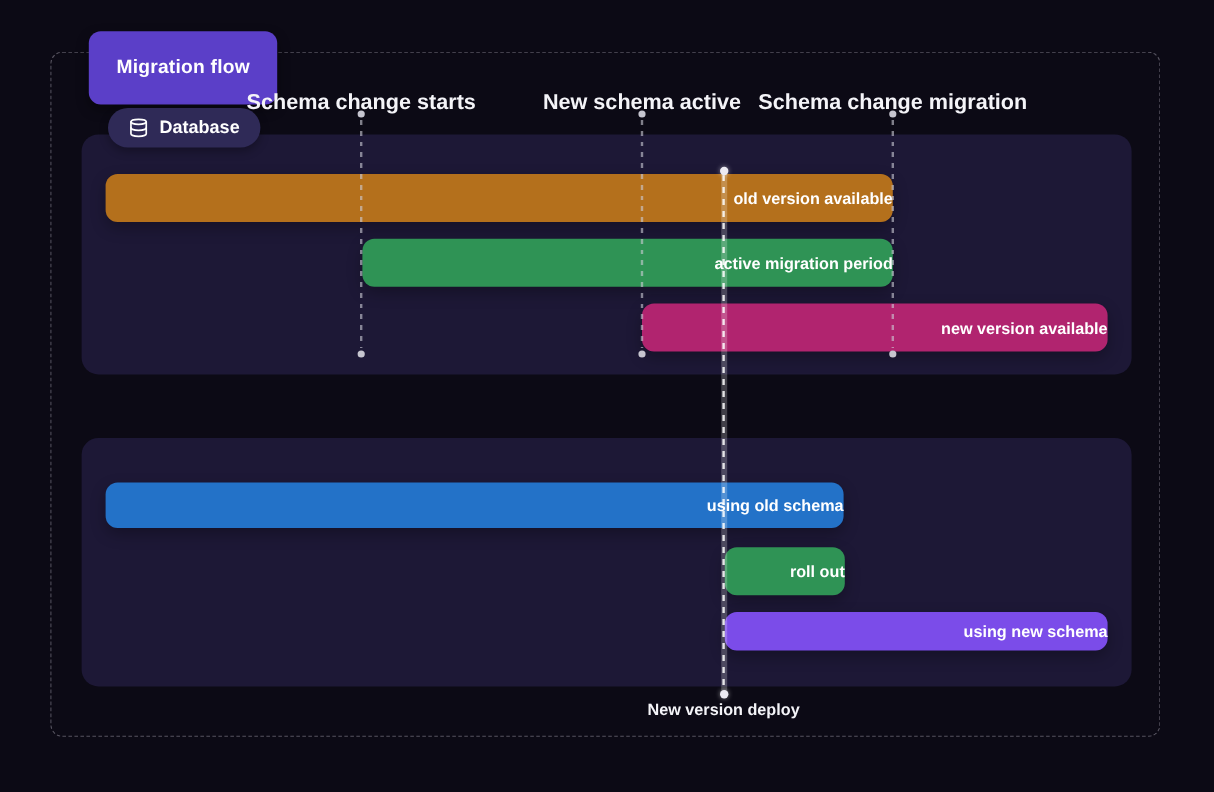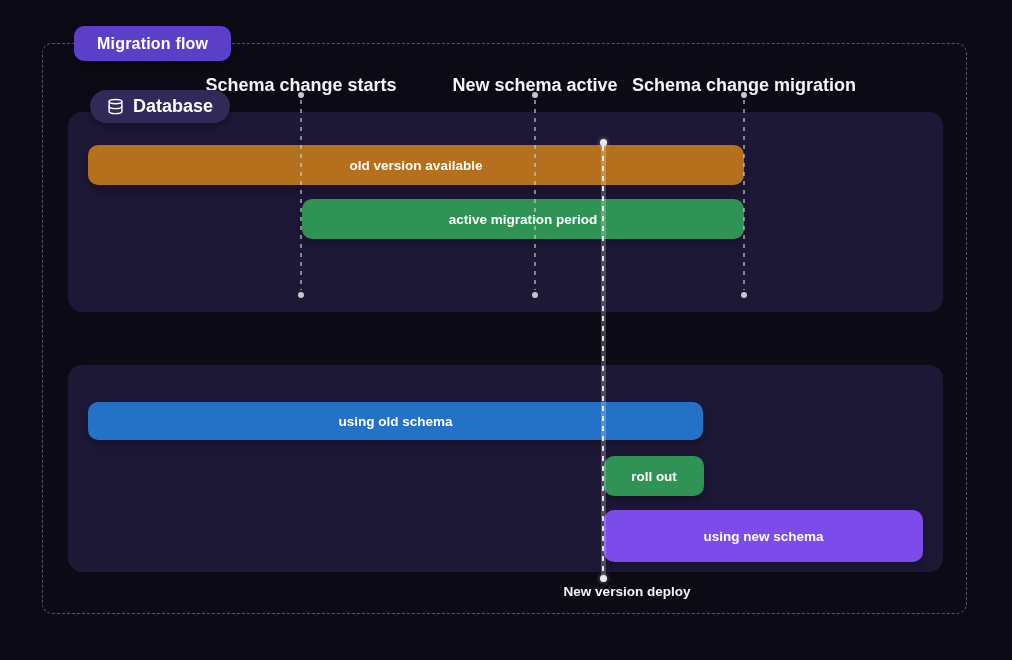--- a/index.html
+++ b/index.html
@@ -8,38 +8,38 @@
     background:#0c0a15;
     font-family:"Liberation Sans","DejaVu Sans",sans-serif;
     color:#ffffff;
   }
   .frame{
     position:absolute;left:42px;top:43px;width:923px;height:569px;
     border:1.5px dashed #56535f;border-radius:10px;
   }
   .title-badge{
     position:absolute;left:74px;top:26px;height:35px;
-    display:inline-flex;align-items:center;padding:0 23px;
+    display:inline-flex;align-items:center;padding:13px 23px;
     border-radius:10px;font-size:16px;font-weight:bold;letter-spacing:.2px;
     box-shadow:0 4px 10px rgba(0,0,0,.35);
   }
   .panel{
     position:absolute;border-radius:14px;
   }
   .lane-badge{
     position:absolute;left:90px;height:33px;z-index:6;
     display:inline-flex;align-items:center;gap:9px;padding:0 17px;
     background:#2f2a57;border-radius:999px;
-    font-size:18px;font-weight:bold;
+    font-size:15px;font-weight:bold;
     box-shadow:0 3px 8px rgba(0,0,0,.3);
   }
   .lane-badge .badge-icon{display:inline-flex;align-items:center;}
   .bar{
     position:absolute;height:40px;border-radius:10px;z-index:2;
-    display:flex;align-items:center;justify-content:center;
+    display:flex;align-items:center;justify-content:flex-end;
     box-shadow:0 5px 12px rgba(0,0,0,.28);
   }
   .bar-label{font-size:13.5px;font-weight:bold;color:#ffffff;white-space:nowrap;}
   .milestone{position:absolute;top:0;width:0;height:100%;z-index:4;}
   .m-label{
     position:absolute;top:75px;left:0;transform:translateX(-50%);
     font-size:18px;font-weight:bold;white-space:nowrap;color:#f4f4f8;
   }
   .m-dot{
     position:absolute;left:-3px;width:6px;height:6px;border-radius:50%;
@@ -63,21 +63,21 @@
       rgba(255,255,255,.85) 0 5px, transparent 5px 10px);
   }
   .d-dot{
     position:absolute;left:-3.5px;width:7px;height:7px;border-radius:50%;
     background:#eceaf2;box-shadow:0 0 4px rgba(255,255,255,.5);
   }
   .d-dot-top{top:138.5px;}
   .d-dot-bottom{top:574.5px;}
   .d-label{
     position:absolute;top:584px;left:0;transform:translateX(-50%);
-    font-size:13.5px;font-weight:bold;white-space:nowrap;color:#f4f4f8;margin-left:24px;
+    font-size:13.5px;font-weight:bold;white-space:nowrap;color:#f4f4f8;
   }
 </style>
 </head>
 <body>
 
 <div id="stage">
 
   <div class="frame"></div>
 
   <div class="title-badge" style="background: rgb(91, 63, 200);">
@@ -99,28 +99,31 @@
     <span>Database</span>
   </div>
 
 
   <div class="bar" style="left: 88px; top: 145px; width: 656px; height: 40px; background: rgb(180, 112, 28);">
     <span class="bar-label">old version available</span>
   </div>
   <div class="bar" style="left: 302px; top: 199px; width: 442px; height: 40px; background: rgb(47, 147, 85);">
     <span class="bar-label">active migration period</span>
   </div>
+  <div class="bar" style="left: 535px; top: 253px; width: 388px; height: 40px; background: rgb(177, 36, 111);">
+    <span class="bar-label">new version available</span>
+  </div>
 
   <div class="bar" style="left: 88px; top: 402px; width: 615px; height: 38px; background: rgb(35, 114, 200);">
     <span class="bar-label">using old schema</span>
   </div>
   <div class="bar" style="left: 604px; top: 456px; width: 100px; height: 40px; background: rgb(47, 147, 85);">
     <span class="bar-label">roll out</span>
   </div>
-  <div class="bar" style="left: 604px; top: 510px; width: 319px; height: 52px; background: rgb(123, 76, 233);">
+  <div class="bar" style="left: 604px; top: 510px; width: 319px; height: 32px; background: rgb(123, 76, 233);">
     <span class="bar-label">using new schema</span>
   </div>
 
   <div class="milestone" style="left: 301px;">
     <div class="m-label">Schema change starts</div>
     <div class="m-dot m-dot-top"></div>
     <div class="m-line"></div>
     <div class="m-dot m-dot-bottom"></div>
   </div>
   <div class="milestone" style="left: 535px;">

